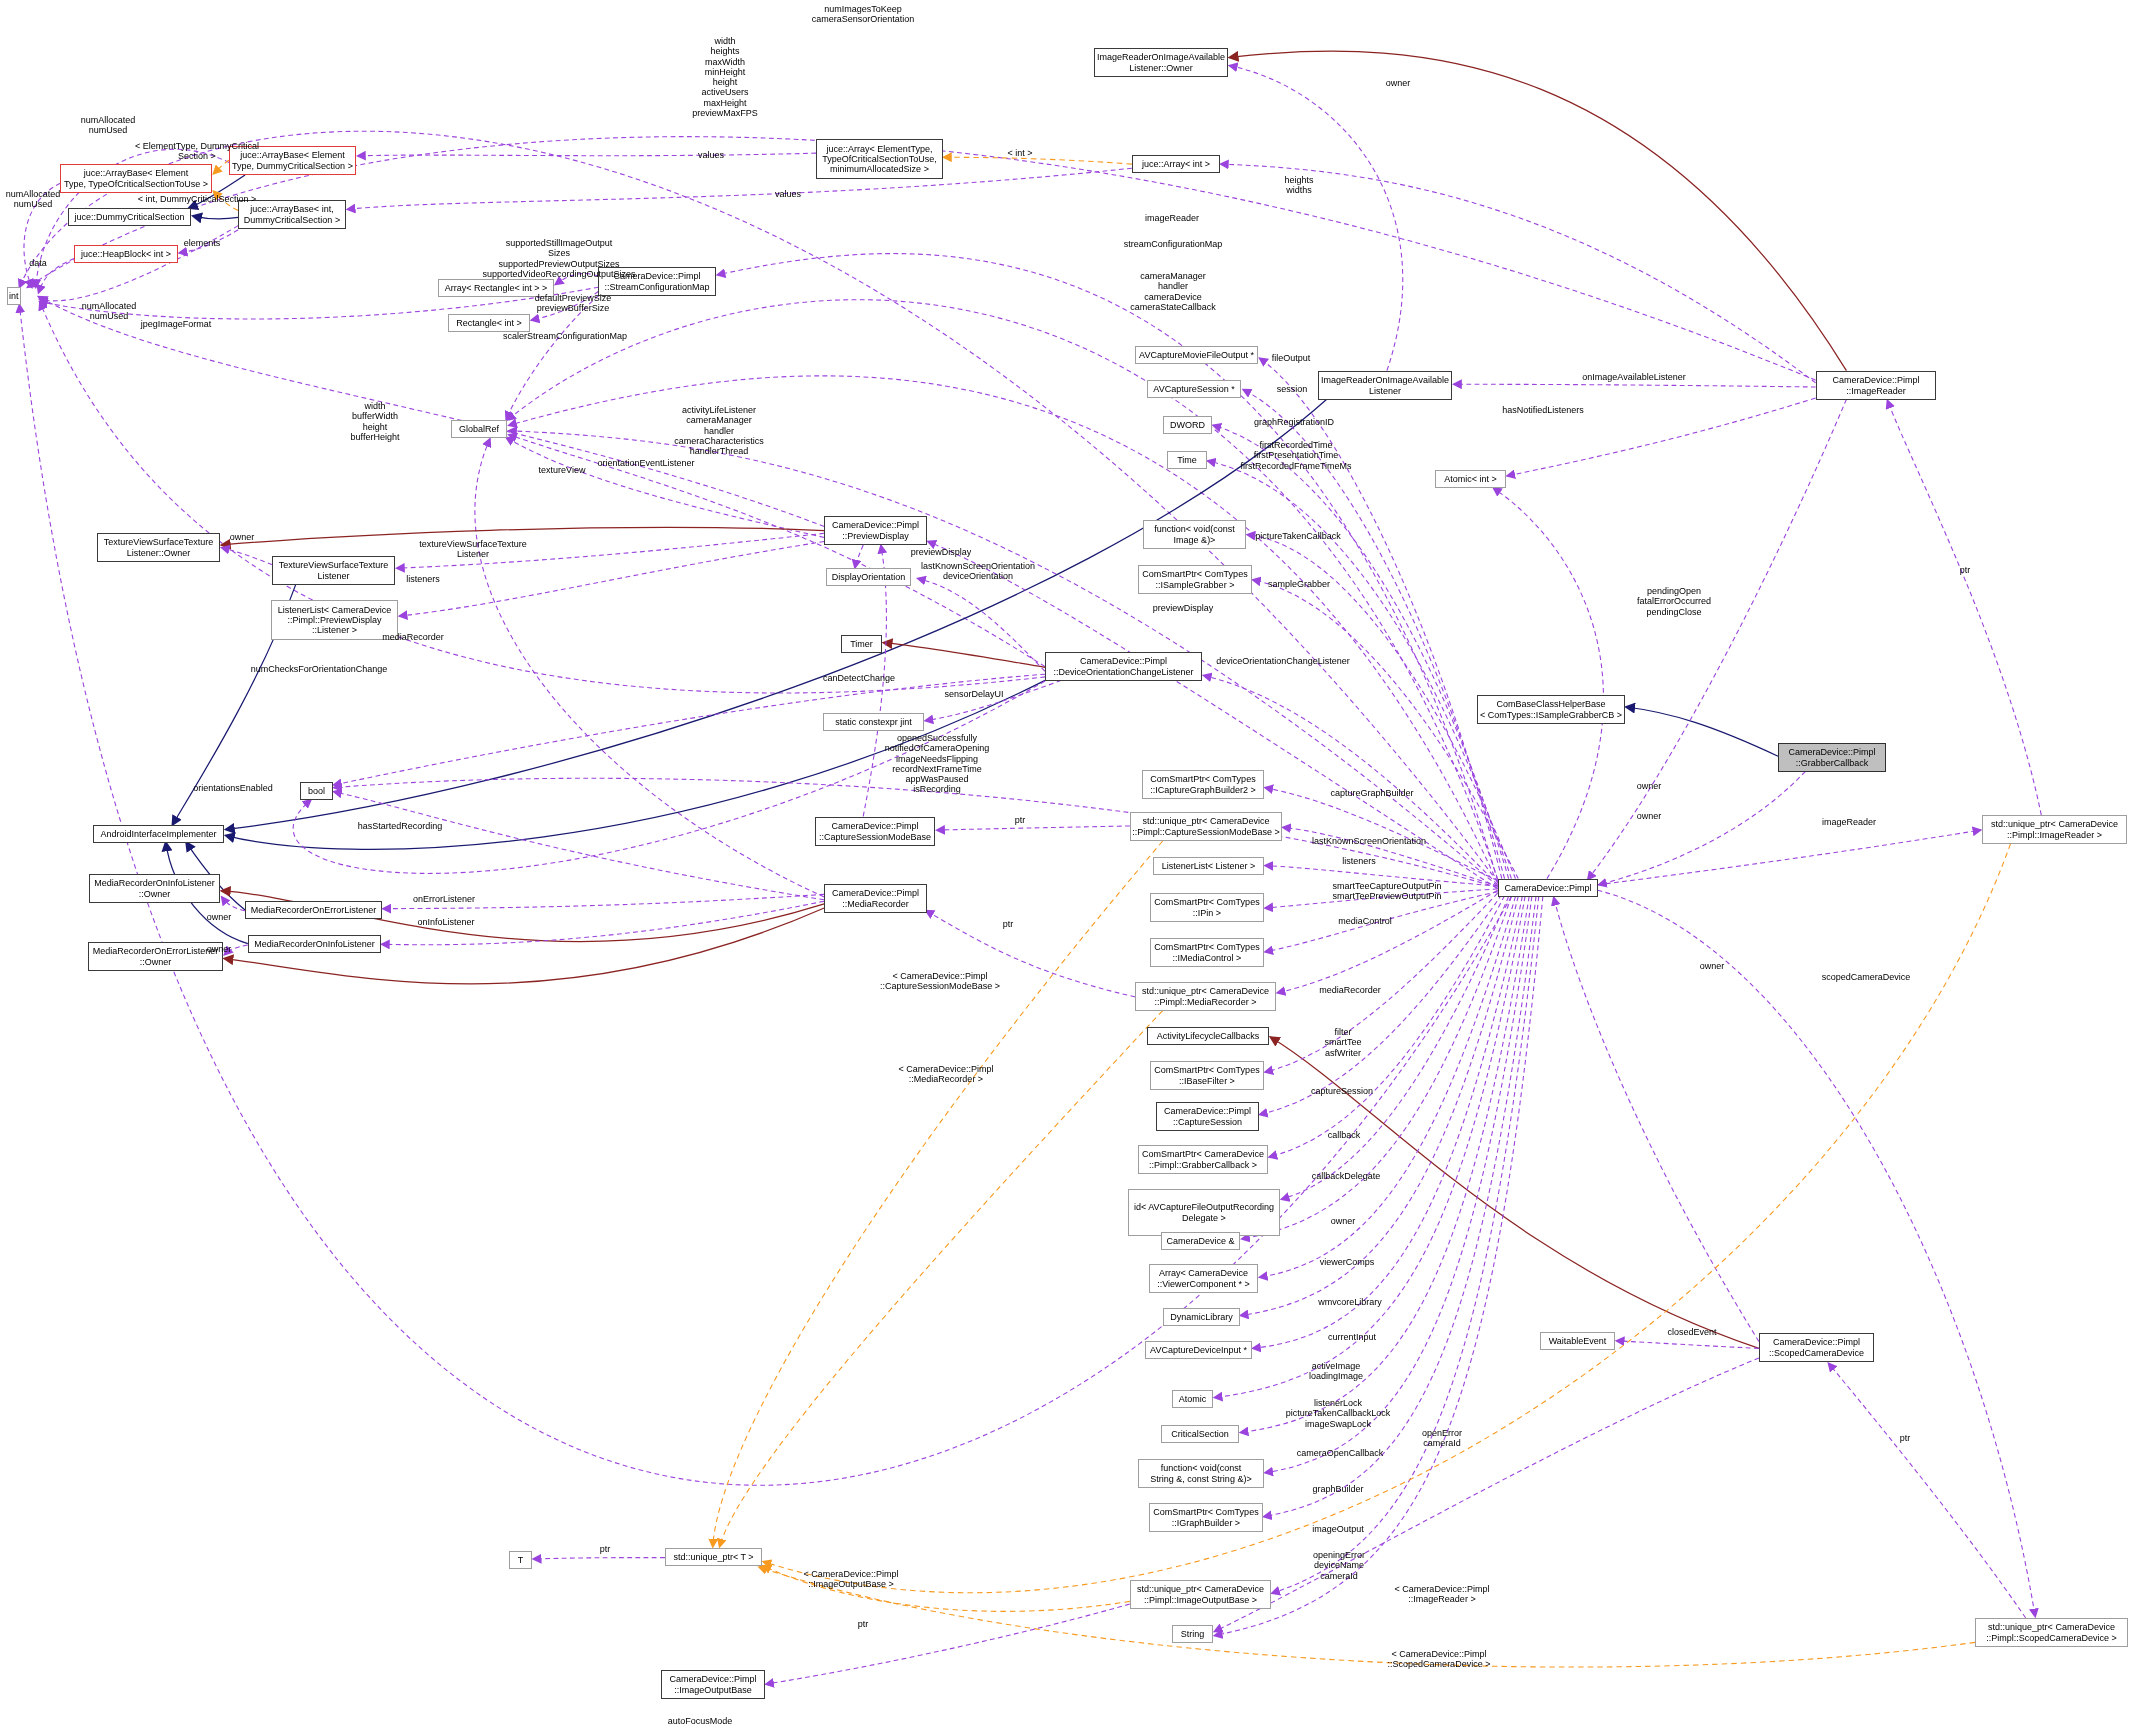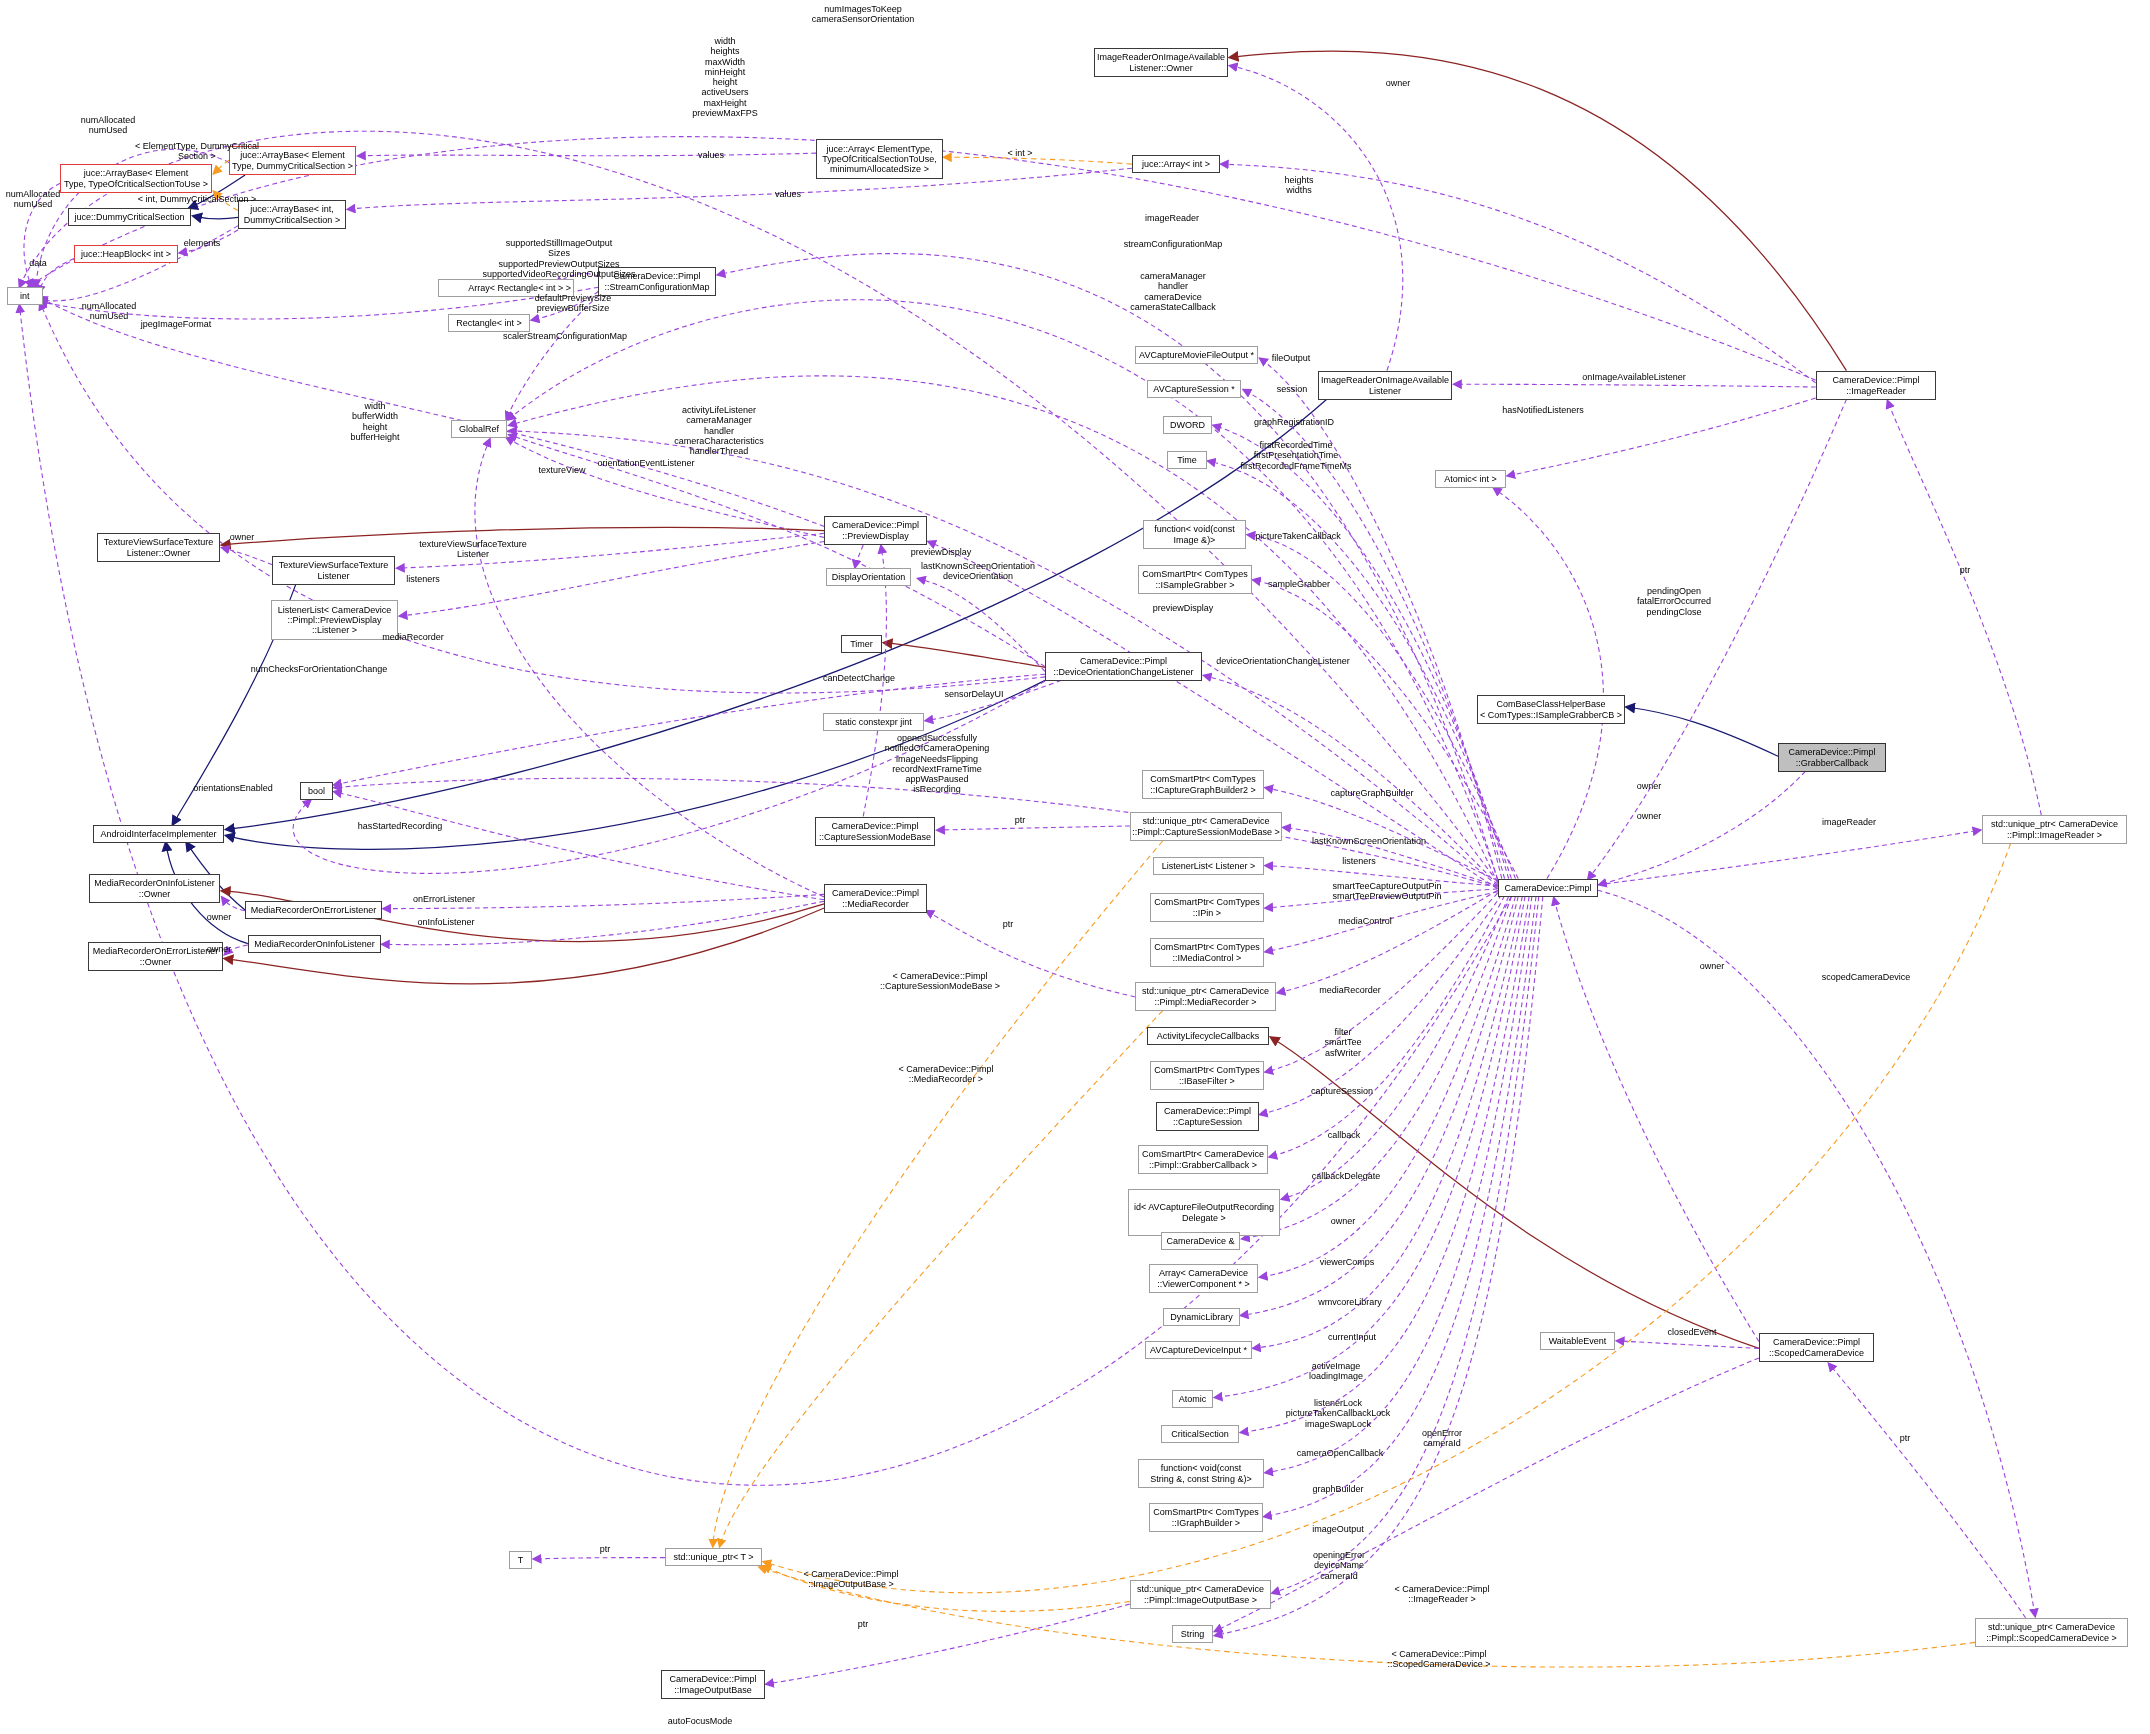--- a/index.html
+++ b/index.html
@@ -143,21 +143,21 @@
         <path d="M2888,2402 C2302,2482 1500,2422 1110,2292" class="e-orange" marker-end="url(#m-orange)"></path>
         <path d="M1652,2346 C1452,2402 1252,2442 1120,2463" class="e-purple" marker-end="url(#m-purple)"></path>
         <path d="M1205,780 C1000,802 800,822 580,831" class="e-purple" marker-end="url(#m-purple)"></path>
         <path d="M398,826 C372,816 352,808 324,801" class="e-purple" marker-end="url(#m-purple)"></path>
         <path d="M1205,792 C950,832 752,882 584,901" class="e-purple" marker-end="url(#m-purple)"></path>
         <path d="M1528,982 C1452,902 1404,862 1342,846" class="e-purple" marker-end="url(#m-purple)"></path>
         <path d="M1262,797 C1257,810 1252,820 1250,830" class="e-purple" marker-end="url(#m-purple)"></path>
       </g>
   </svg>
   <div id="nodes">
-      <div class="node " style="left: 6.8px; top: 287px; width: 36px; height: 18px;">
+      <div class="node " style="left: 6.8px; top: 287px; width: 14px; height: 18px;">
         <div>int</div>
       </div>
       <div class="node r" style="left: 60px; top: 164px; width: 152px; height: 29px;">
         <div>juce::ArrayBase&lt; Element</div>
         <div>Type, TypeOfCriticalSectionToUse &gt;</div>
       </div>
       <div class="node b" style="left: 68px; top: 208px; width: 123px; height: 18px;">
         <div>juce::DummyCriticalSection</div>
       </div>
       <div class="node r" style="left: 74px; top: 245px; width: 104px; height: 18px;">
@@ -172,21 +172,21 @@
         <div>DummyCriticalSection &gt;</div>
       </div>
       <div class="node b" style="left: 816px; top: 139px; width: 127px; height: 40px;">
         <div>juce::Array&lt; ElementType,</div>
         <div>TypeOfCriticalSectionToUse,</div>
         <div>minimumAllocatedSize &gt;</div>
       </div>
       <div class="node b" style="left: 1132px; top: 155px; width: 88px; height: 18px;">
         <div>juce::Array&lt; int &gt;</div>
       </div>
-      <div class="node " style="left: 438px; top: 279px; width: 136px; height: 18px; align-items: flex-end;">
+      <div class="node " style="left: 438px; top: 279px; width: 116px; height: 18px;">
         <div>Array&lt; Rectangle&lt; int &gt; &gt;</div>
       </div>
       <div class="node " style="left: 448px; top: 314px; width: 82px; height: 18px;">
         <div>Rectangle&lt; int &gt;</div>
       </div>
       <div class="node b" style="left: 598px; top: 267px; width: 118px; height: 29px;">
         <div>CameraDevice::Pimpl</div>
         <div>::StreamConfigurationMap</div>
       </div>
       <div class="node " style="left: 451px; top: 420px; width: 56px; height: 18px;">

